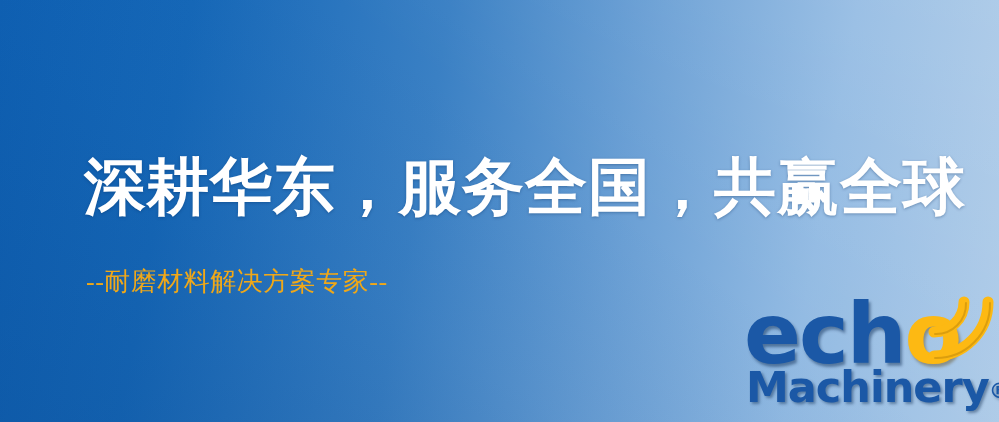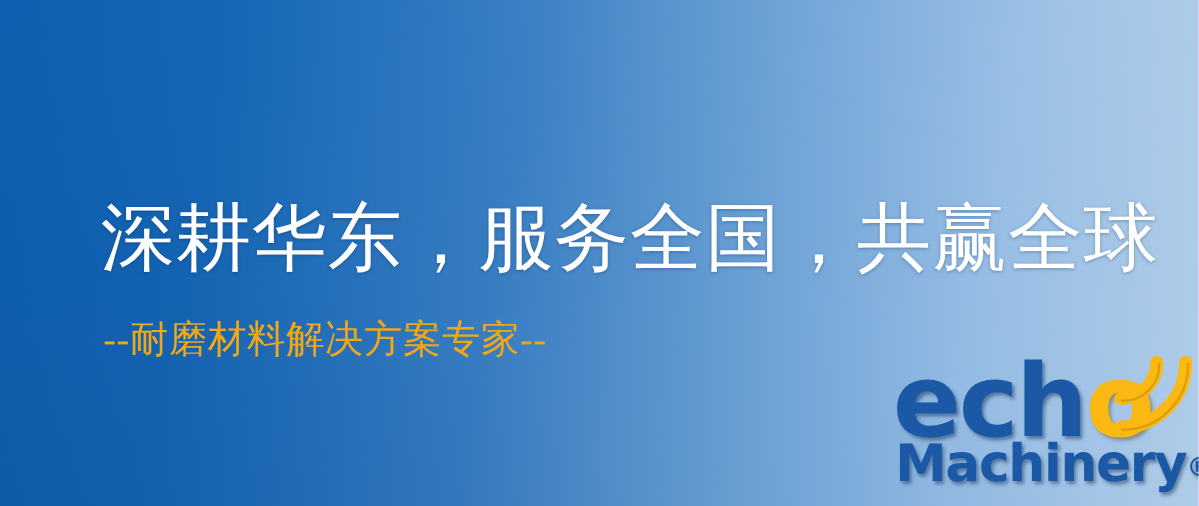--- a/index.html
+++ b/index.html
@@ -30,36 +30,37 @@
         rgba(8,70,140,0.30) 0%,
         rgba(8,70,140,0.08) 35%,
         rgba(255,255,255,0.00) 58%,
         rgba(255,255,255,0.10) 100%);
     pointer-events: none;
   }
 
   #headline {
     position: absolute;
     left: 84px;
-    top: 164px;
+    top: 152px;
     font-family: "Liberation Serif", "DejaVu Serif", serif;
     font-size: 62px;
     line-height: 70px;
     letter-spacing: 1px;
     color: #ffffff;
     white-space: nowrap;
     text-shadow: 0 1px 3px rgba(0,40,90,0.35);
+    font-weight: bold;
   }
 
   #subtitle {
     position: absolute;
     left: 86px;
     top: 266px;
     font-family: "Liberation Serif", "DejaVu Serif", serif;
-    font-size: 32px;
+    font-size: 26px;
     line-height: 32px;
     letter-spacing: 0.5px;
     color: #f0a818;
     white-space: nowrap;
   }
 
   
   #logo {
     position: absolute;
     left: 744px;

